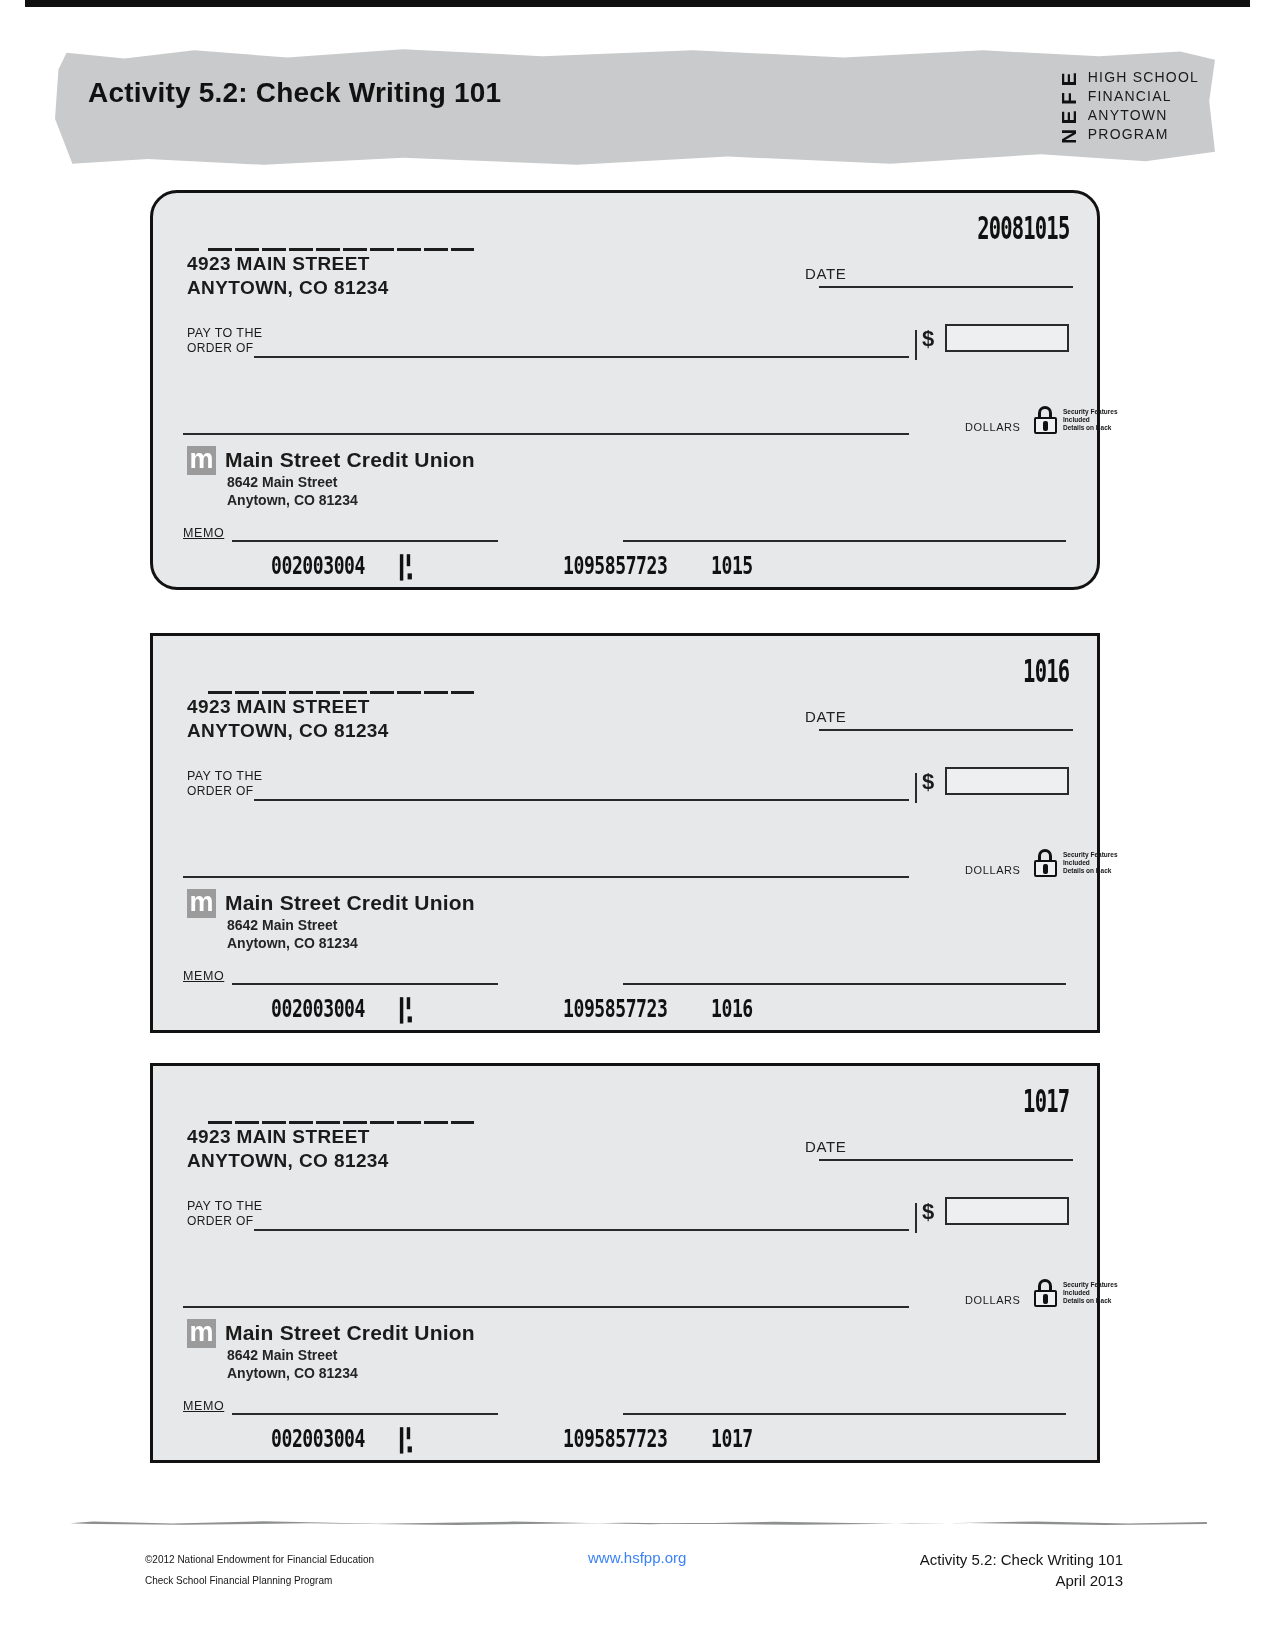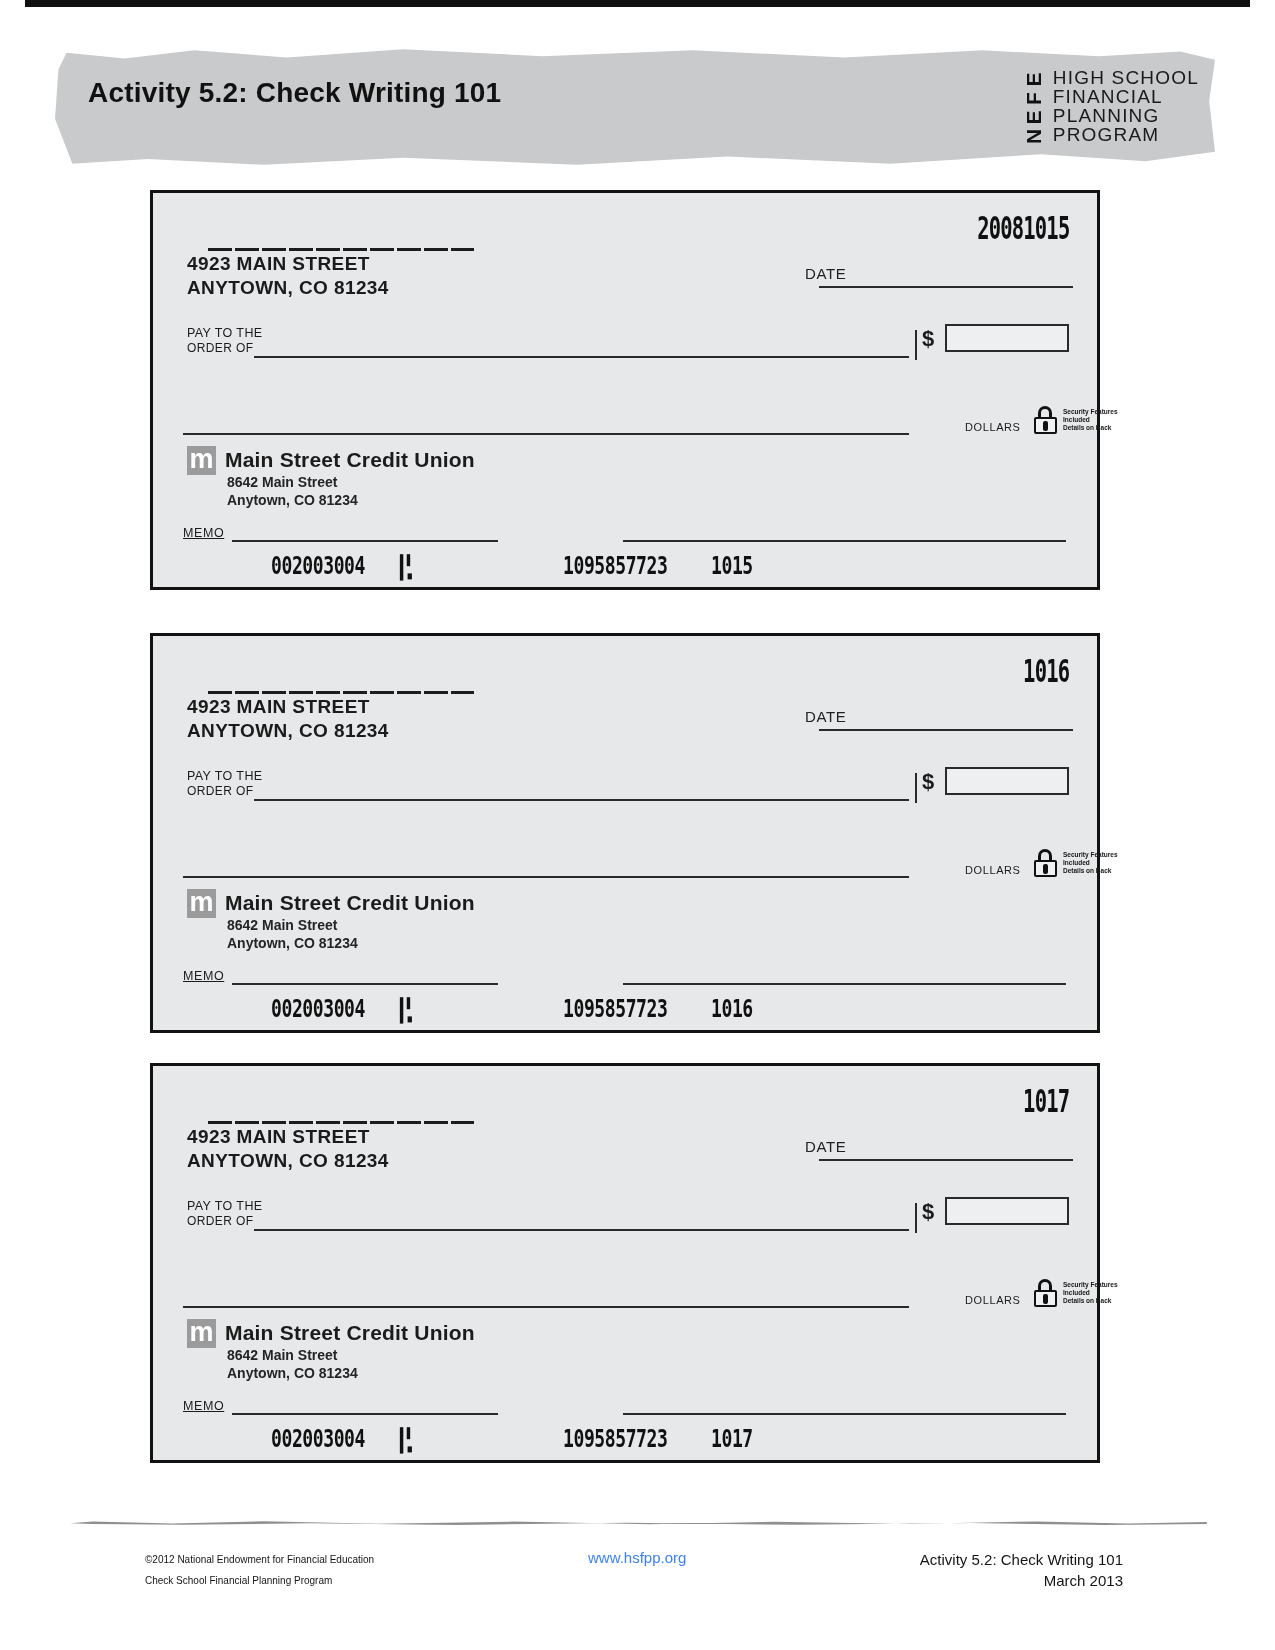--- a/index.html
+++ b/index.html
@@ -9,25 +9,25 @@
   .scan-bar{position:absolute;left:25px;top:0;width:1225px;height:7px;background:#101010;}
 
   
   .banner{position:absolute;left:55px;top:48px;width:1160px;height:118px;background:#c9cacb;
     clip-path:polygon(0.3% 18%,1% 4%,6% 9%,12% 2%,20% 8%,30% 1%,42% 7%,55% 2%,68% 8%,80% 2%,90% 7%,97% 3%,100% 10%,99.5% 45%,100% 88%,94% 96%,85% 90%,72% 98%,58% 92%,45% 99%,30% 93%,18% 99%,8% 94%,1.5% 98%,0% 60%);}
   .page-title{position:absolute;left:88px;top:58px;font-size:28px;font-weight:bold;letter-spacing:0.2px;color:#111;}
   .nefe-logo{position:absolute;right:16px;top:20px;display:flex;align-items:flex-start;}
   .nefe-stack{display:flex;flex-direction:column;width:26px;margin-right:7px;margin-top:2px;}
   .nefe-stack span{display:block;height:19px;line-height:19px;font-size:21px;font-weight:bold;color:#111;
     transform:rotate(-90deg);transform-origin:center center;text-align:center;}
-  .nefe-lines div{font-size:19px;line-height:19px;letter-spacing:1.2px;color:#1a1a1a;font-weight:400;}
+  .nefe-lines div{font-size:14px;line-height:19px;letter-spacing:1.2px;color:#1a1a1a;font-weight:400;}
 
   
   .check{position:absolute;left:150px;width:950px;height:400px;background:#e7e8ea;border:3px solid #121212;box-sizing:border-box;}
-  #checks-host section:nth-of-type(1){top:190px;}
+  #checks-host section:nth-of-type(1){top:190px;border-radius:27px;}
   #checks-host section:nth-of-type(2){top:633px;}
   #checks-host section:nth-of-type(3){top:1063px;}
 
   .micr-font{font-family:"DejaVu Sans Mono",monospace;font-weight:bold;color:#111;}
   .check-number{position:absolute;top:16px;right:28px;font-size:25px;display:inline-block;transform:scale(0.82,1.3);transform-origin:right top;letter-spacing:-1px;}
 
   .name-line{position:absolute;left:55px;top:55px;width:266px;height:3px;
     background:repeating-linear-gradient(90deg,#1c1c1c 0 24px,rgba(0,0,0,0) 24px 27px);}
   .payer-line1{position:absolute;left:34px;top:60px;font-size:19px;font-weight:bold;letter-spacing:0.4px;}
   .payer-line2{position:absolute;left:34px;top:84px;font-size:19px;font-weight:bold;letter-spacing:0.4px;}
@@ -84,21 +84,21 @@
   <div class="nefe-logo">
     <div class="nefe-stack">
       <span>E</span>
       <span>F</span>
       <span>E</span>
       <span>N</span>
     </div>
     <div class="nefe-lines">
       <div>HIGH SCHOOL</div>
       <div>FINANCIAL</div>
-      <div>PLANNING</div>
+      <div>ANYTOWN</div>
       <div>PROGRAM</div>
     </div>
   </div>
 </header>
 <h1 class="page-title">Activity 5.2: Check Writing 101</h1>
 
 <div id="checks-host">
   <section class="check">
     <div class="check-number micr-font">20081015</div>
 
@@ -267,15 +267,15 @@
 
 <footer>
   <div class="footer-divider"></div>
   <div class="footer-left">
     <div>©2012 National Endowment for Financial Education</div>
     <div>Check School Financial Planning Program</div>
   </div>
   <div class="footer-center">www.hsfpp.org</div>
   <div class="footer-right">
     <div>Activity 5.2: Check Writing 101</div>
-    <div>March 2013</div>
+    <div>April 2013</div>
   </div>
 </footer>
 
 </body></html>

